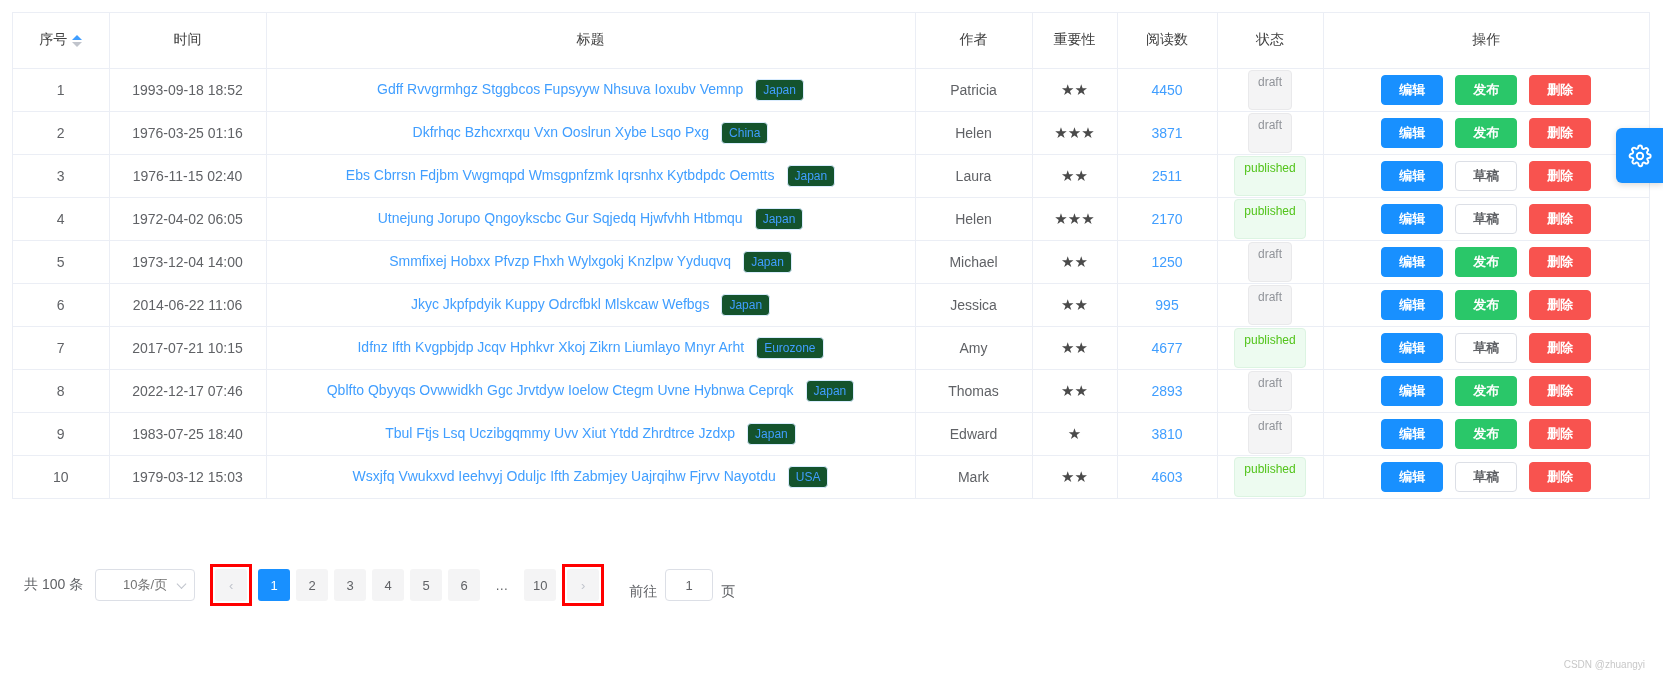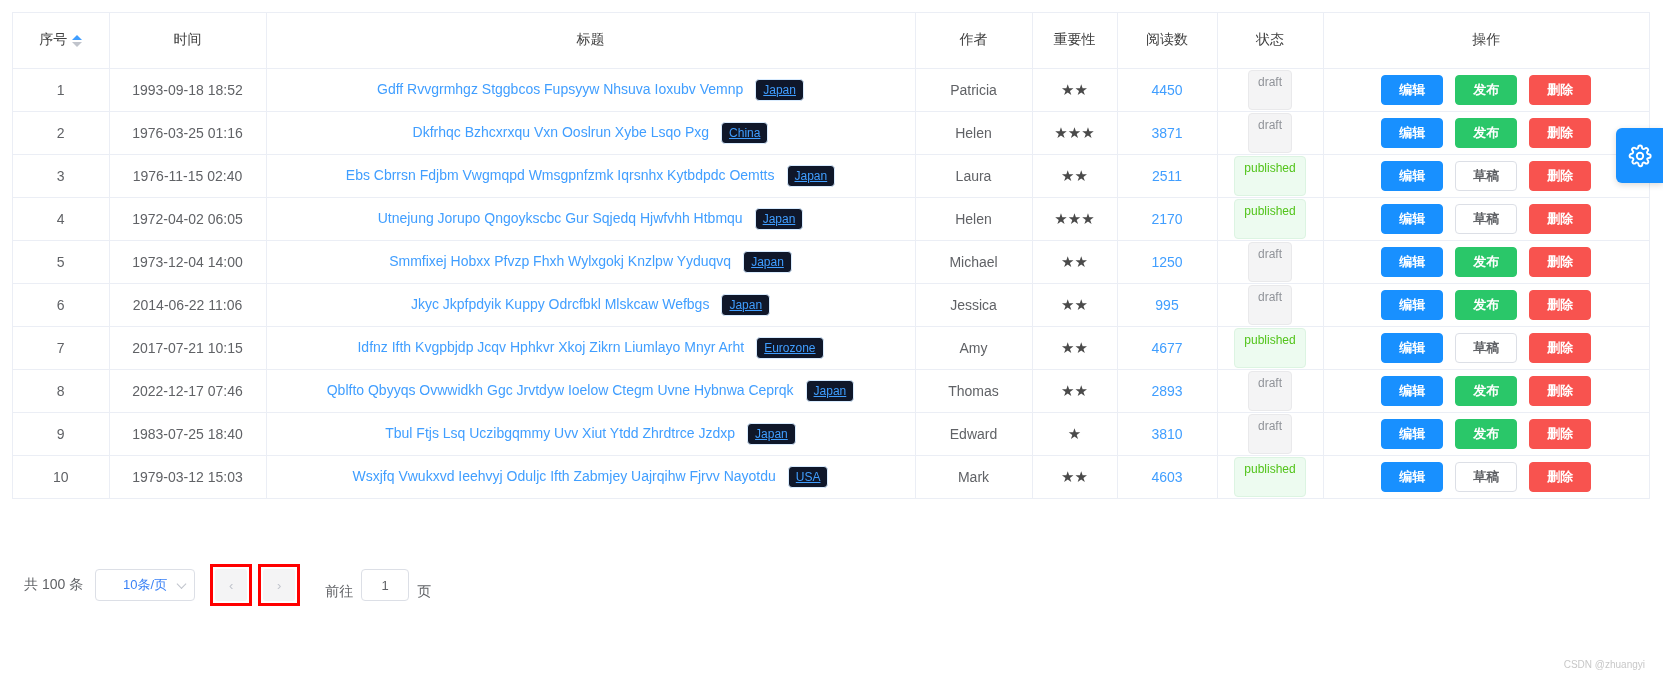--- a/index.html
+++ b/index.html
@@ -93,25 +93,24 @@
     text-decoration:none;
     white-space:nowrap;
   }
   .tag{
     display:inline-block;
     margin-left:12px;
     padding:0 7px;
     height:22px; line-height:20px;
     font-size:12px;
     color:#409eff;
-    background:#0f172a;
+    background:#14532d;
     border:1px solid #d9ecff;
     border-radius:4px;
     vertical-align:middle;
-    text-decoration:underline;
   }
 
   
   .stars{ color:#4a4a4a; font-size:15px; letter-spacing:0px; line-height:1; }
 
   .read-count{ color:#409eff; }
 
   
   .badge{
     display:inline-block;
@@ -161,21 +160,21 @@
     color:#606266;
   }
   .pg-total{ margin-right:12px; color:#606266; white-space:nowrap;}
   .pg-select{
     position:relative;
     width:100px; height:32px;
     border:1px solid #dcdfe6;
     border-radius:4px;
     display:flex; align-items:center; justify-content:center;
     background:#fff;
-    color:#3b82f6;
+    color:#737373;
     font-size:13px;
     margin-right:12px;
     cursor:pointer;
   }
   .pg-select .chev{
     position:absolute; right:9px; top:50%;
     width:7px;height:7px;
     border-right:1.5px solid #c0c4cc;
     border-bottom:1.5px solid #c0c4cc;
     transform:translateY(-65%) rotate(45deg);
@@ -453,20 +452,21 @@
 
   <div class="pg-select">
     <span>10条/页</span>
     <span class="chev"></span>
   </div>
 
   <span class="hl-box">
     <span class="pg-arrow">‹</span>
   </span>
 
+  <span id="page-buttons"><span class="pg-btn active">1</span><span class="pg-btn">2</span><span class="pg-btn">3</span><span class="pg-btn">4</span><span class="pg-btn">5</span><span class="pg-btn">6</span><span class="pg-btn ellipsis">…</span><span class="pg-btn">10</span></span>
 
   <span class="hl-box">
     <span class="pg-arrow">›</span>
   </span>
 
   <div class="pg-jump">
     <span class="pg-jump-label">前往</span>
     <input class="pg-jump-input" type="text" value="1" style="">
     <span class="pg-jump-suffix">页</span>
   </div>

